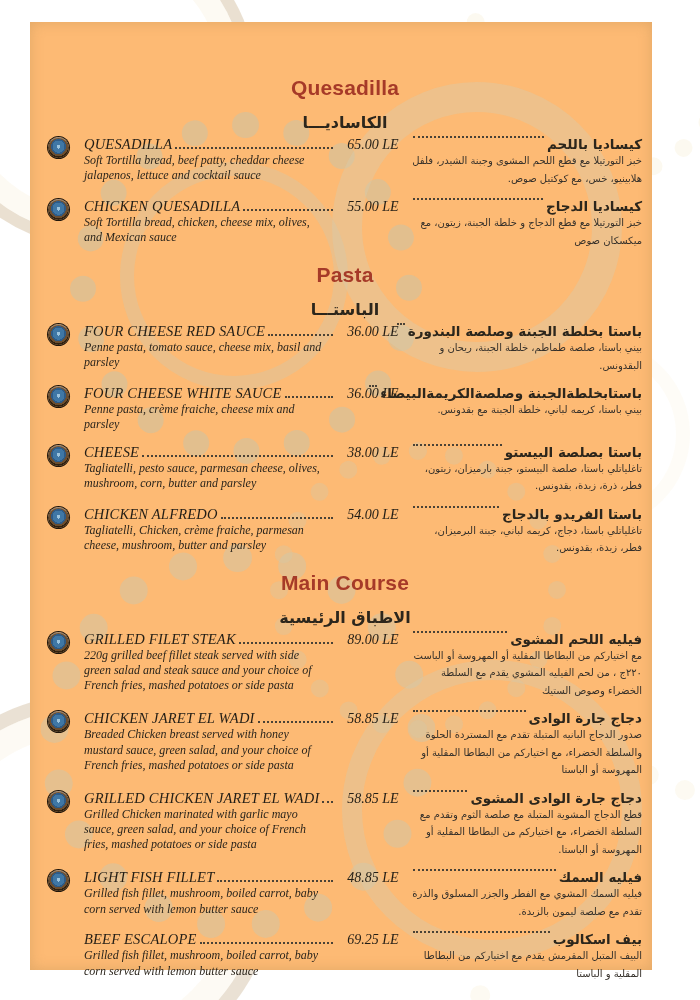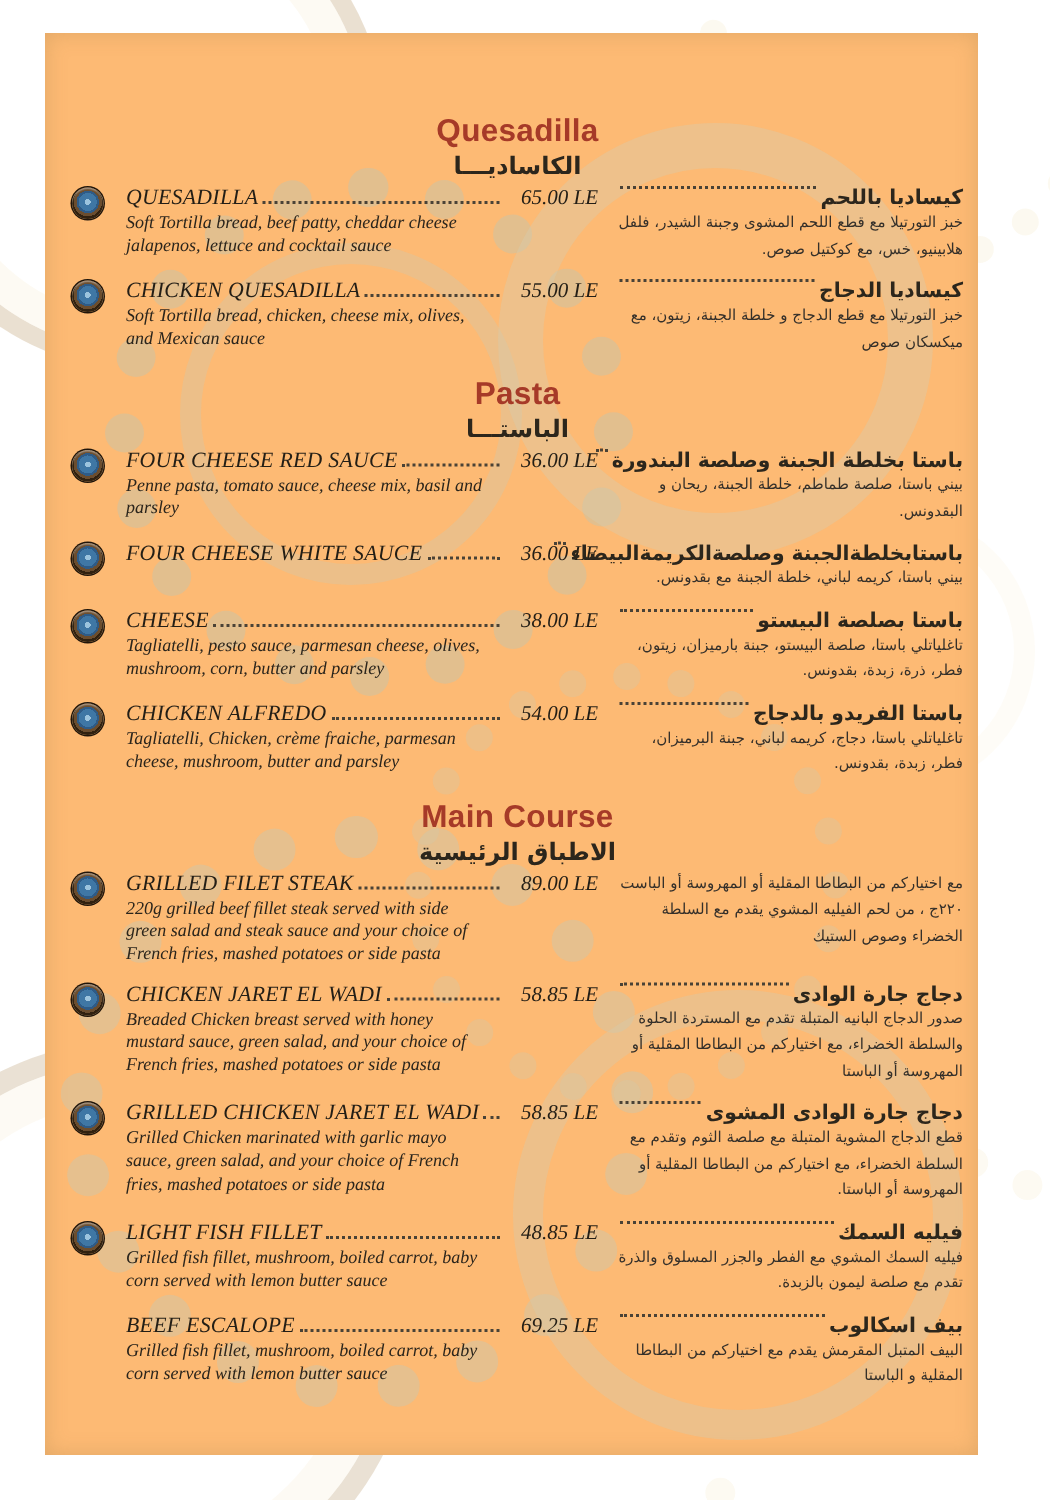--- a/index.html
+++ b/index.html
@@ -39,21 +39,21 @@
   .content{position:relative;z-index:2;}
 
   
   .sec-head{text-align:center;margin:0 0 4px;}
   .sec-head .en{
     font-family:"Liberation Sans", sans-serif;font-weight:700;
     font-size:21px;color:#a63a28;letter-spacing:.2px;
   }
   .sec-head .ar{
     font-family:"DejaVu Sans", sans-serif;font-weight:700;
-    font-size:16px;color:#2c261c;margin-top:1px;
+    font-size:16px;color:#2c261c;margin-top:13px;
   }
   .sec.first .sec-head{margin-top:44px;}
   .sec .sec-head{margin-top:14px;}
 
   
   .item{
     display:grid;grid-template-columns:32px 252px 66px 1fr;
     column-gap:4px;margin-bottom:11px;align-items:start;
   }
   .badge{
@@ -182,20 +182,21 @@
     </div>
   </div>
 
   <div class="item">
     <div class="badge"></div>
     <div class="en-block">
       <div class="name-row">
         <span class="name-en">FOUR CHEESE WHITE SAUCE</span>
         <span class="leader"></span>
       </div>
+      <div class="desc-en">Penne pasta, crème fraiche, cheese mix and parsley</div>
     </div>
     <div class="price">
       <span>36.00</span>
       <span>LE</span>
     </div>
     <div class="ar-block" dir="rtl" lang="ar">
       <div class="name-row-ar">
         <span class="name-ar">باستابخلطةالجبنة وصلصةالكريمةالبيضاء</span>
         <span class="leader"></span>
       </div>
@@ -262,20 +263,24 @@
         <span class="name-en">GRILLED FILET STEAK</span>
         <span class="leader"></span>
       </div>
       <div class="desc-en">220g grilled beef fillet steak served with side green salad and steak sauce and your choice of French fries, mashed potatoes or side pasta</div>
     </div>
     <div class="price">
       <span>89.00</span>
       <span>LE</span>
     </div>
     <div class="ar-block" dir="rtl" lang="ar">
+      <div class="name-row-ar">
+        <span class="name-ar">فيليه اللحم المشوى</span>
+        <span class="leader"></span>
+      </div>
       <div class="desc-ar">مع اختياركم من البطاطا المقلية أو المهروسة أو الباست ٢٢٠ج ، من لحم الفيليه المشوي يقدم مع السلطة الخضراء وصوص الستيك</div>
     </div>
   </div>
 
   <div class="item">
     <div class="badge"></div>
     <div class="en-block">
       <div class="name-row">
         <span class="name-en">CHICKEN JARET EL WADI</span>
         <span class="leader"></span>

